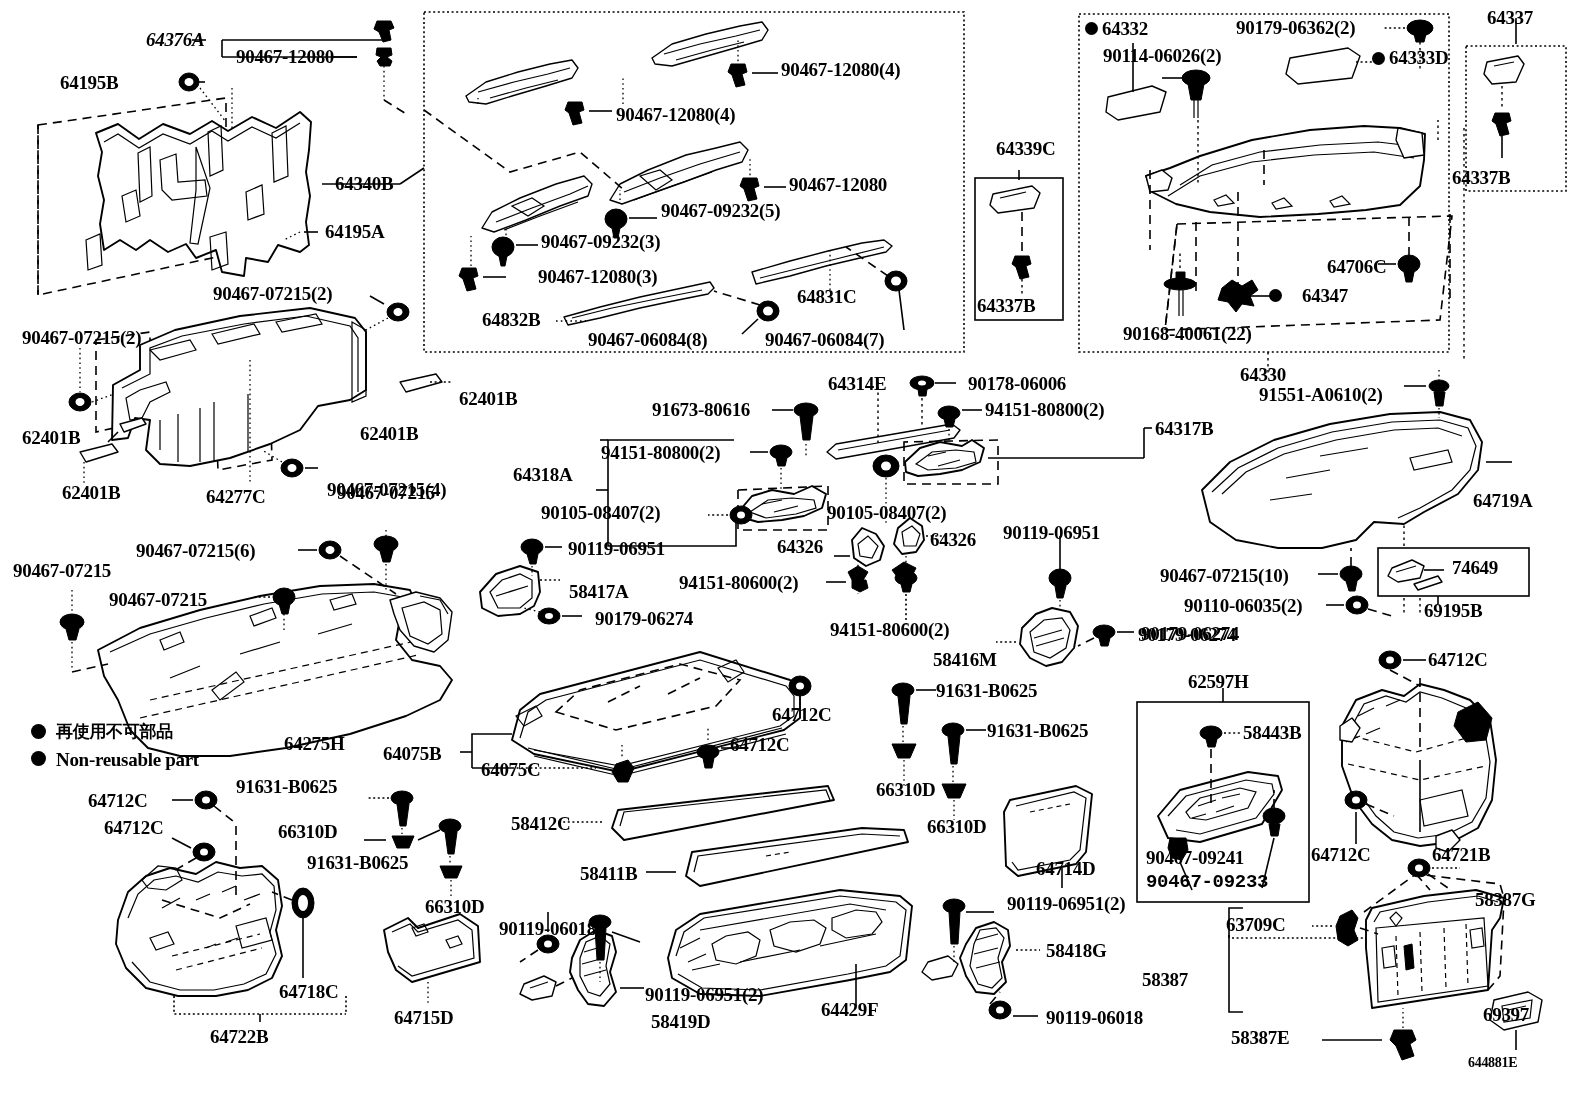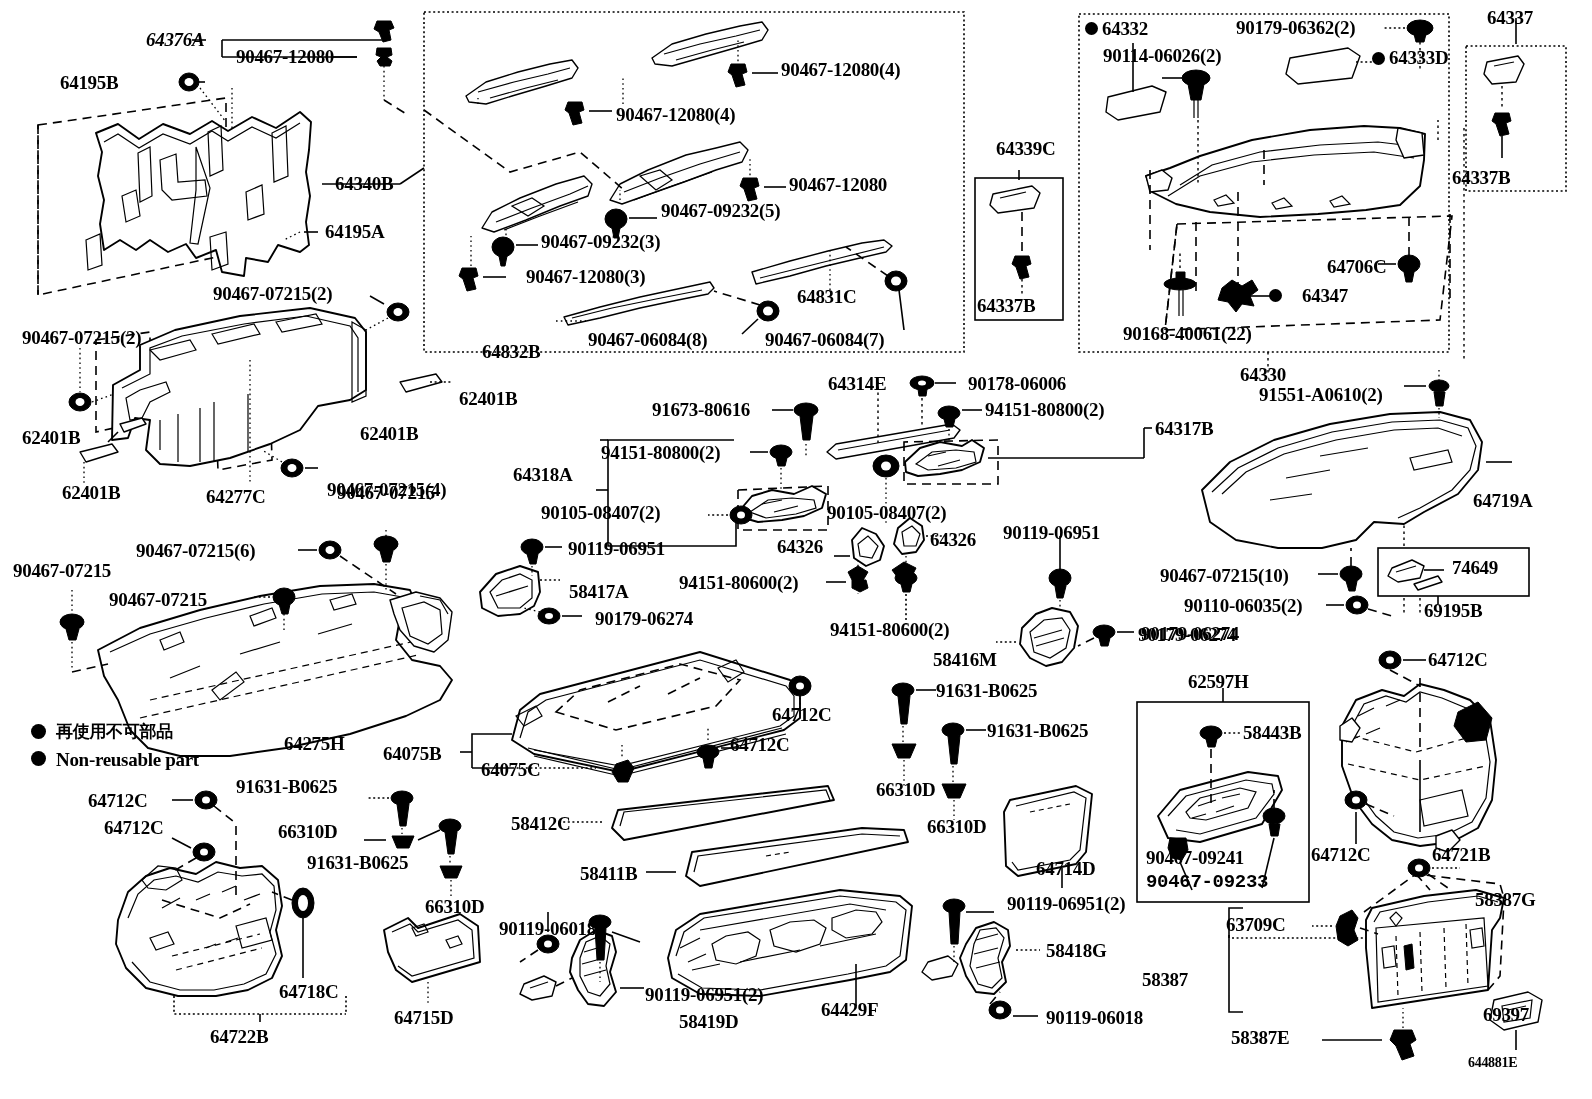--- a/index.html
+++ b/index.html
@@ -715,40 +715,40 @@
   <div class="lbl" style="left:236px; top:777px;">91631-B0625</div>
   <div class="lbl" style="left:278px; top:822px;">66310D</div>
   <div class="lbl" style="left:307px; top:853px;">91631-B0625</div>
   <div class="lbl" style="left:425px; top:897px;">66310D</div>
   <div class="lbl" style="left:279px; top:982px;">64718C</div>
   <div class="lbl" style="left:210px; top:1027px;">64722B</div>
   <div class="lbl" style="left:394px; top:1008px;">64715D</div>
 
   <div class="lbl" style="left:499px; top:919px;">90119-06018</div>
   <div class="lbl" style="left:645px; top:985px;">90119-06951(2)</div>
-  <div class="lbl" style="left:679px; top:1012px;">58419D</div>
+  <div class="lbl" style="left:651px; top:1012px;">58419D</div>
   <div class="lbl" style="left:383px; top:744px;">64075B</div>
   <div class="lbl" style="left:481px; top:760px;">64075C</div>
   <div class="lbl" style="left:772px; top:705px;">64712C</div>
   <div class="lbl" style="left:730px; top:735px;">64712C</div>
   <div class="lbl" style="left:511px; top:814px;">58412C</div>
   <div class="lbl" style="left:580px; top:864px;">58411B</div>
   <div class="lbl" style="left:821px; top:1000px;">64429F</div>
   <div class="lbl" style="left:1007px; top:894px;">90119-06951(2)</div>
   <div class="lbl" style="left:1046px; top:941px;">58418G</div>
   <div class="lbl" style="left:1046px; top:1008px;">90119-06018</div>
   <div class="lbl" style="left:1036px; top:859px;">64714D</div>
 
   <div class="lbl" style="left:781px; top:60px;">90467-12080(4)</div>
   <div class="lbl" style="left:616px; top:105px;">90467-12080(4)</div>
   <div class="lbl" style="left:789px; top:175px;">90467-12080</div>
   <div class="lbl" style="left:661px; top:201px;">90467-09232(5)</div>
   <div class="lbl" style="left:541px; top:232px;">90467-09232(3)</div>
-  <div class="lbl" style="left:526px; top:267px;">90467-12080(3)</div>
-  <div class="lbl" style="left:482px; top:310px;margin-top:32px;">64832B</div>
+  <div class="lbl" style="left:538px; top:267px;">90467-12080(3)</div>
+  <div class="lbl" style="left:482px; top:310px;">64832B</div>
   <div class="lbl" style="left:797px; top:287px;">64831C</div>
   <div class="lbl" style="left:588px; top:330px;">90467-06084(8)</div>
   <div class="lbl" style="left:765px; top:330px;">90467-06084(7)</div>
 
   <div class="lbl" style="left:996px; top:139px;">64339C</div>
   <div class="lbl" style="left:977px; top:296px;">64337B</div>
 
   <div class="dot" style="left:1085px; top:22px;"></div>
   <div class="lbl" style="left:1102px; top:19px;">64332</div>
   <div class="lbl" style="left:1236px; top:18px;">90179-06362(2)</div>

